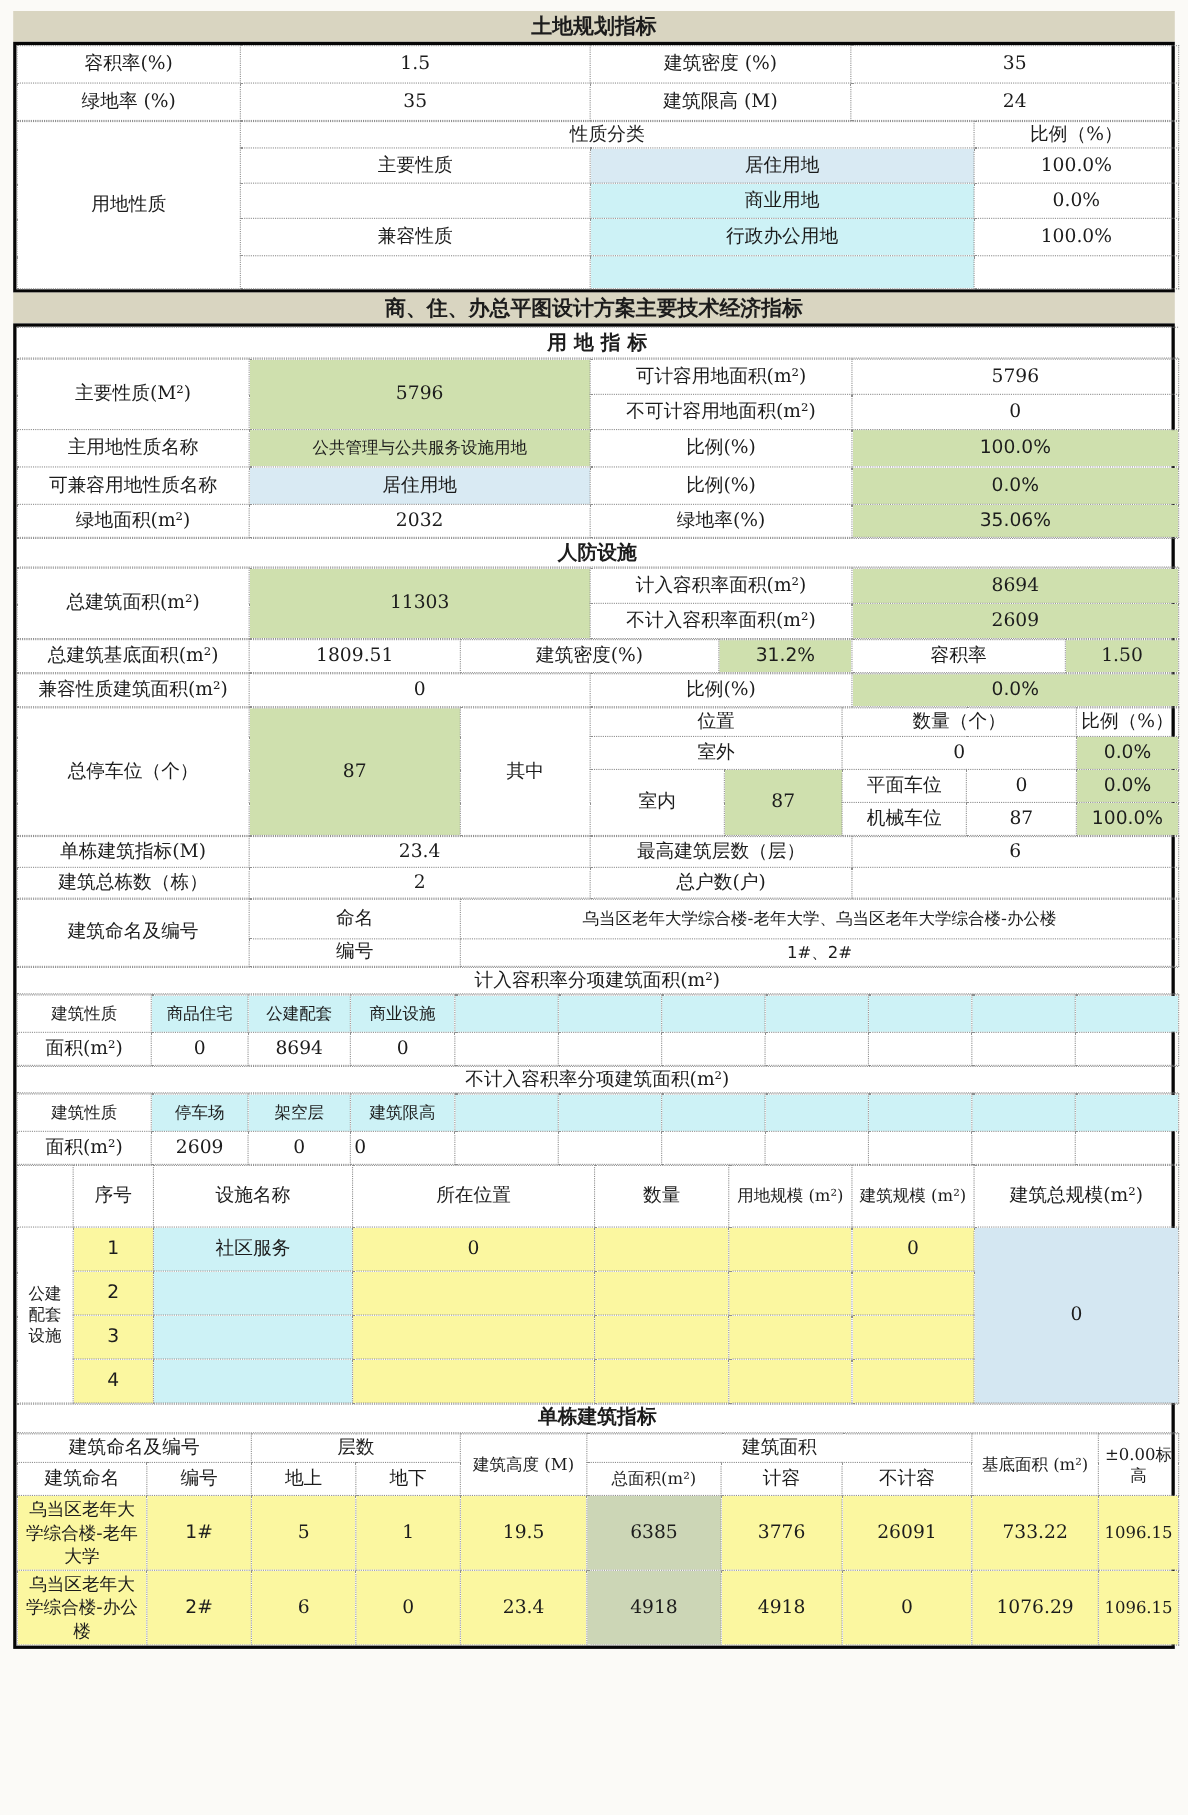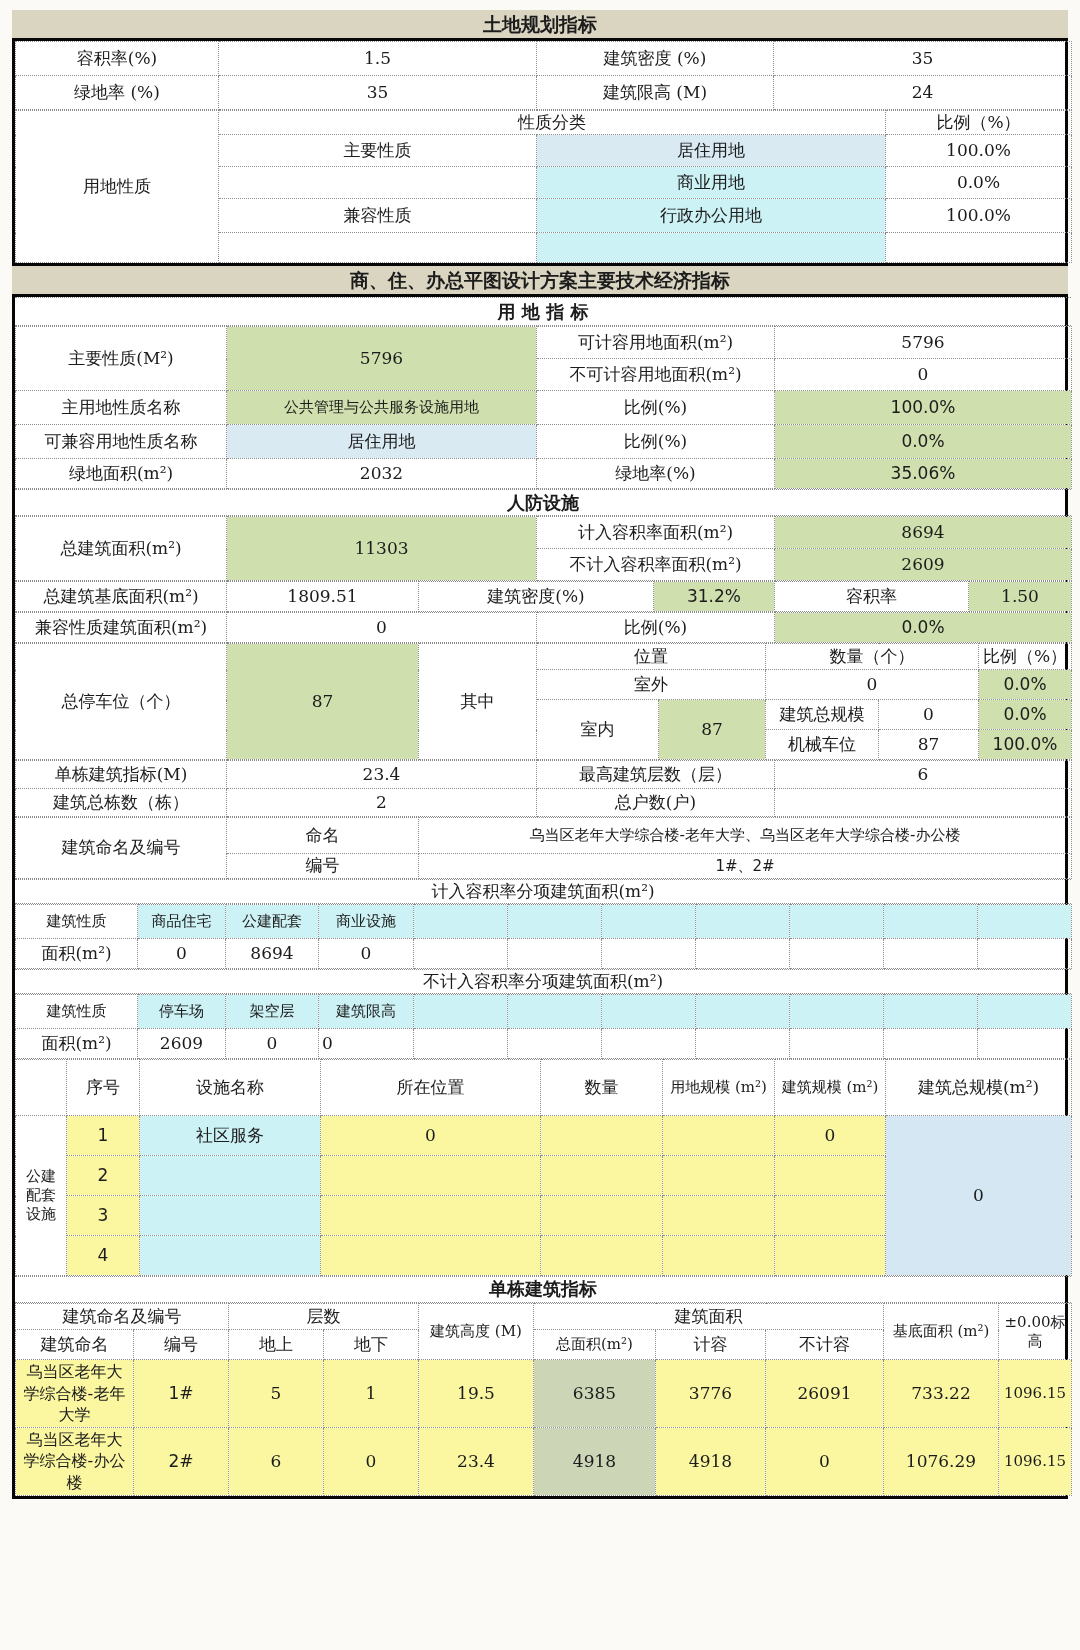--- a/index.html
+++ b/index.html
@@ -230,21 +230,21 @@
         <td>比例（%）</td>
       </tr>
       <tr style="height:30px">
         <td colspan="2">室外</td>
         <td colspan="2">0</td>
         <td class="green hei">0.0%</td>
       </tr>
       <tr style="height:30px">
         <td rowspan="2">室内</td>
         <td rowspan="2" class="green">87</td>
-        <td>建筑总规模</td>
+        <td>平面车位</td>
         <td>0</td>
         <td class="green hei">0.0%</td>
       </tr>
       <tr style="height:30px">
         <td>机械车位</td>
         <td>87</td>
         <td class="green hei">100.0%</td>
       </tr>
     </tbody>
       </table>

